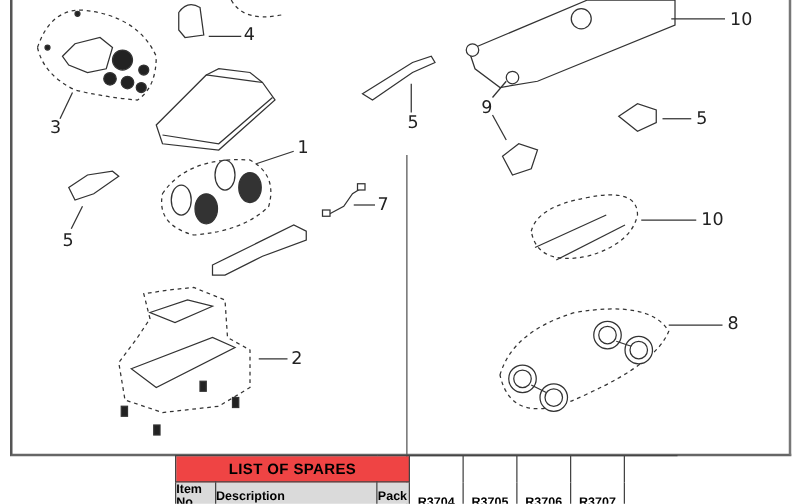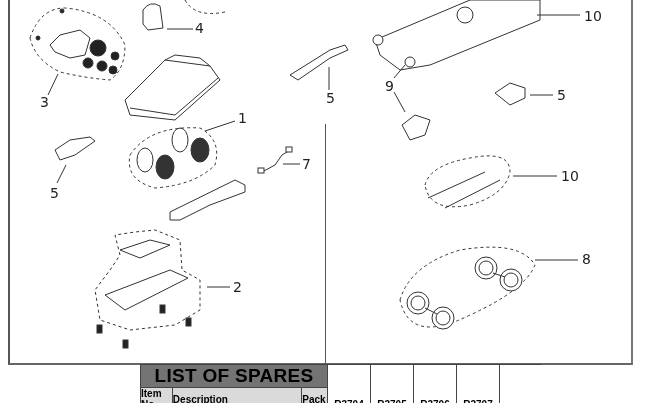--- a/index.html
+++ b/index.html
@@ -3,21 +3,21 @@
 <meta charset="utf-8">
 <style>
   html, body { margin:0; padding:0; background:#fff; }
   body { width:645px; height:403px; position:relative; overflow:hidden; font-family:"Liberation Sans", sans-serif; }
   .frame { position:absolute; left:8px; top:-2px; width:625px; height:367px; border-left:2px solid #555; border-right:2px solid #777; border-bottom:2px solid #666; box-sizing:border-box; }
   .divider { position:absolute; left:325px; top:124px; width:1px; height:279px; background:#555; }
   svg.diagram { position:absolute; left:0; top:0; }
   .callout { position:absolute; font-size:14px; color:#222; font-family:"DejaVu Sans", sans-serif; line-height:1; }
   table.spares { position:absolute; left:140px; top:364px; border-collapse:collapse; font-family:"Liberation Sans", sans-serif; }
   table.spares td, table.spares th { border:1px solid #444; padding:0; }
-  .title-cell { background:#737373; font-weight:bold; font-size:19px; text-align:center; height:20px; width:186px; letter-spacing:0.3px; }
+  .title-cell { background:#ef4444; font-weight:bold; font-size:12px; text-align:center; height:20px; width:186px; letter-spacing:0.3px; }
   .hdr { font-size:10px; font-weight:bold; height:14px; padding:0 2px; }
   .hdr.gray { background:#dadada; }
   .code-cell { width:42px; text-align:center; vertical-align:bottom; font-size:10px; font-weight:bold; }
   .blank-col { width:42px; }
 </style>
 </head>
 <body>
 
 <div class="frame"></div>
 <div class="divider"></div>

